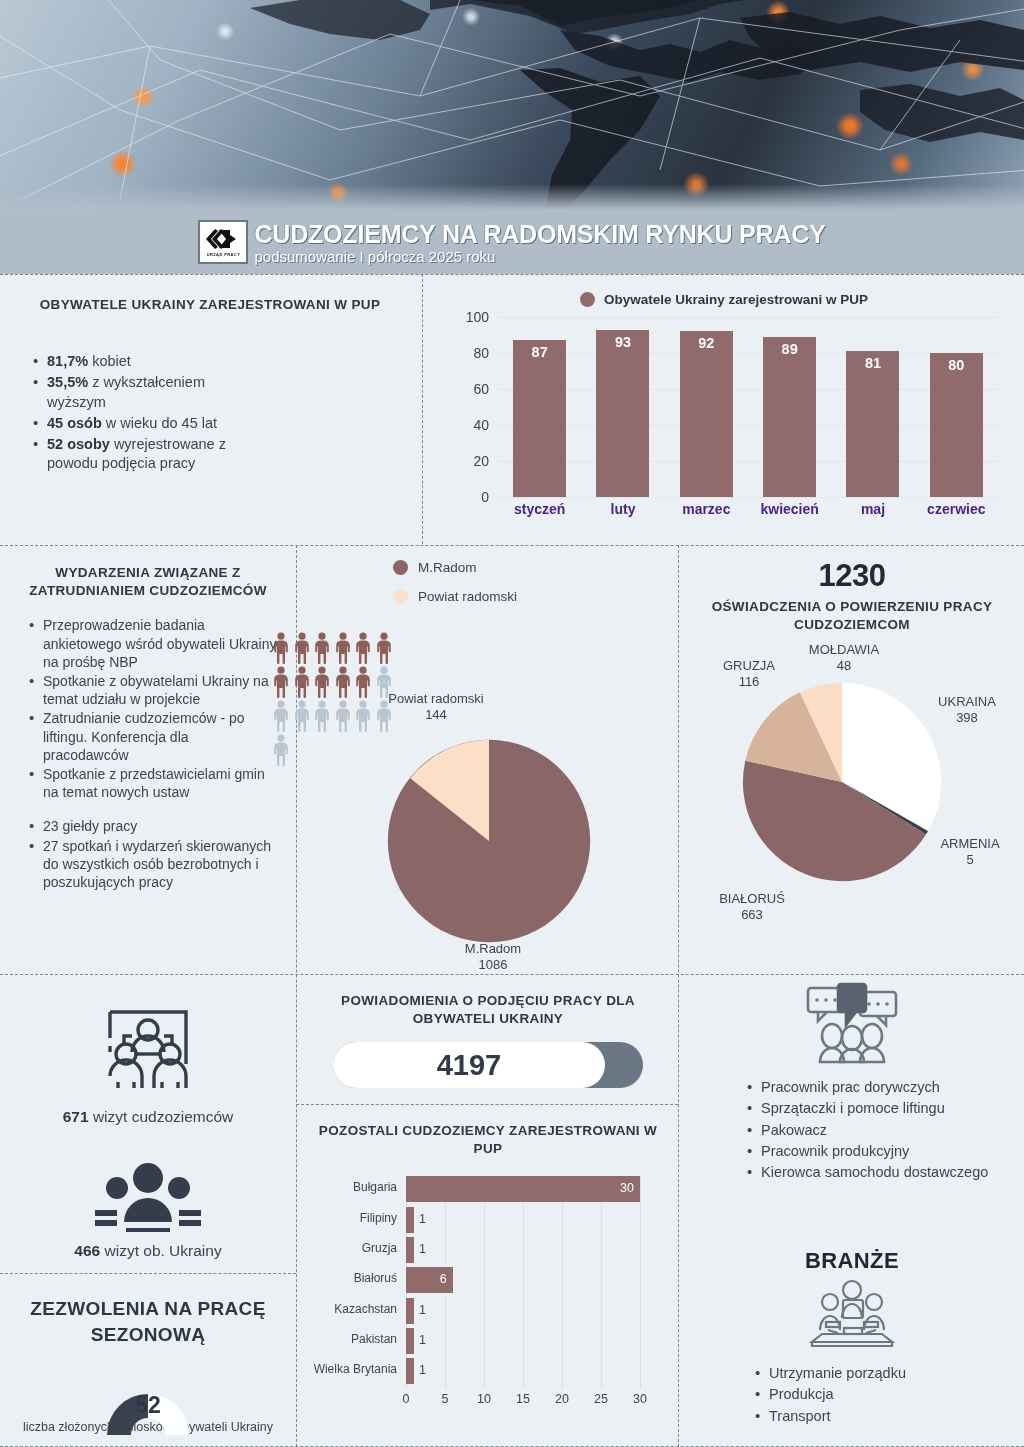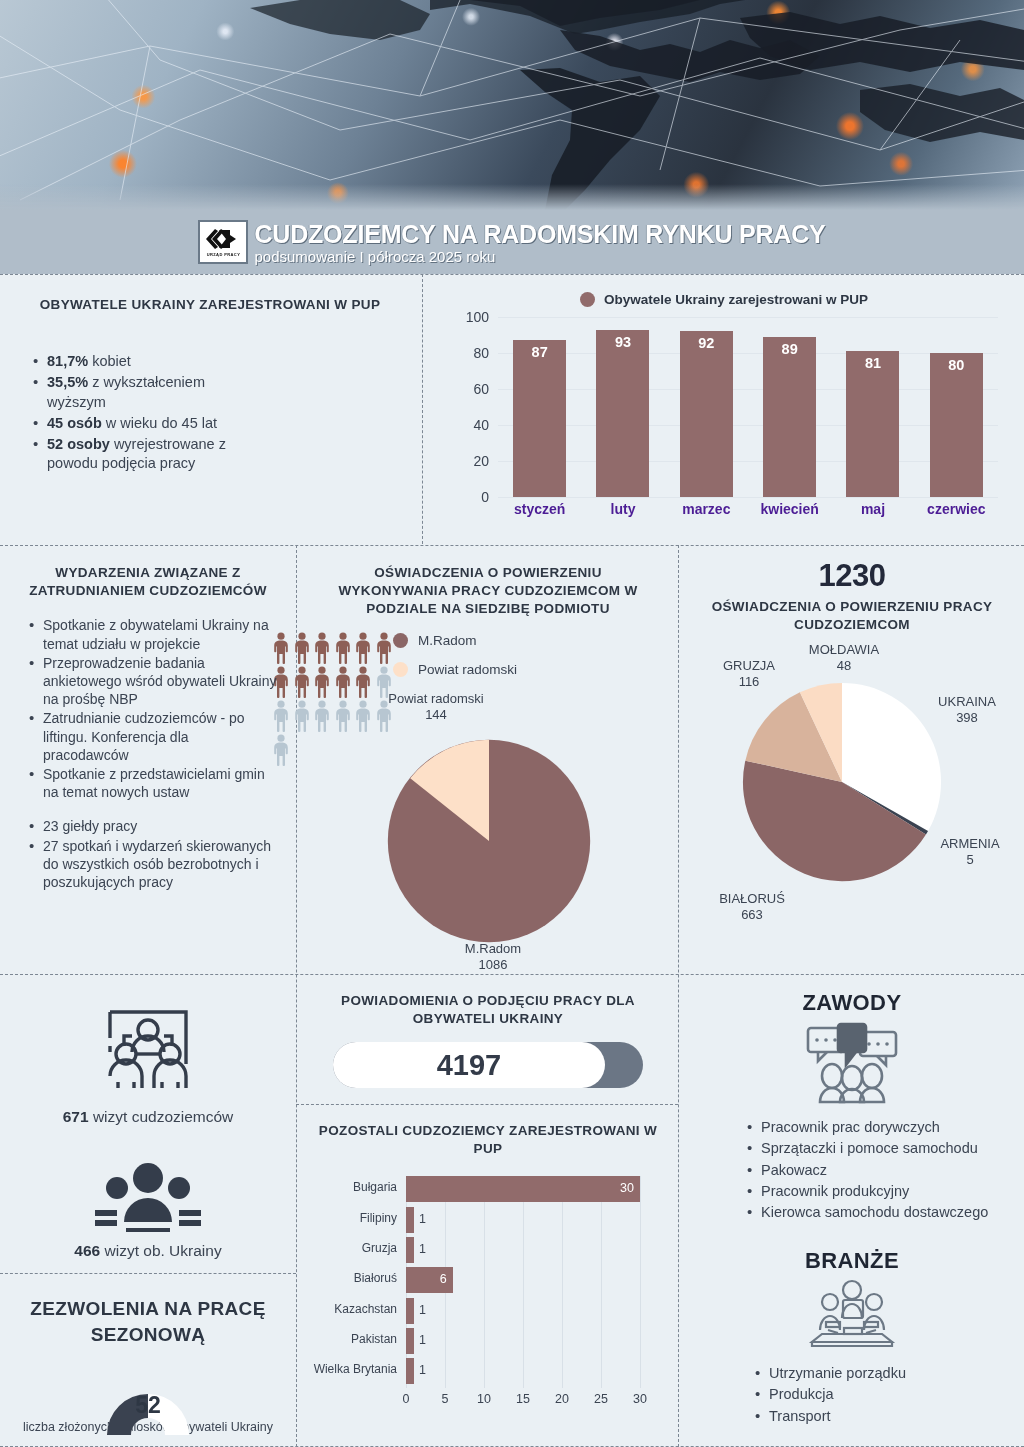--- a/index.html
+++ b/index.html
@@ -431,33 +431,32 @@
         <div class="vcat">marzec</div>
         <div class="vcat">kwiecień</div>
         <div class="vcat">maj</div>
         <div class="vcat">czerwiec</div>
       </div>
   </div>
 
   <div class="cell" id="events">
     <div class="sec-title">WYDARZENIA ZWIĄZANE Z ZATRUDNIANIEM CUDZOZIEMCÓW</div>
     <ul class="bullets first">
+        <li>Przeprowadzenie badania ankietowego wśród obywateli Ukrainy na prośbę NBP</li>
         <li>Spotkanie z obywatelami Ukrainy na temat udziału w projekcie</li>
-        <li>Przeprowadzenie badania ankietowego wśród obywateli Ukrainy na prośbę NBP</li>
         <li>Zatrudnianie cudzoziemców - po liftingu. Konferencja dla pracodawców</li>
         <li>Spotkanie z przedstawicielami gmin na temat nowych ustaw</li>
       </ul>
     <ul class="bullets second">
         <li>23 giełdy pracy</li>
         <li>27 spotkań i wydarzeń skierowanych do wszystkich osób bezrobotnych i poszukujących pracy</li>
       </ul>
   </div>
 
   <div class="cell" id="pie1">
-    <div class="sec-title">OŚWIADCZENIA O POWIERZENIU WYKONYWANIA PRACY CUDZOZIEMCOM W PODZIALE NA SIEDZIBĘ PODMIOTU</div>
     <div class="pl">
       <span class="dot" style="background:#8b6666"></span>
       <span class="t">M.Radom</span>
     </div>
     <div class="pl">
       <span class="dot" style="background:#fde0c8"></span>
       <span class="t">Powiat radomski</span>
     </div>
     <div class="pielbl" style="left:58px;top:145px;width:160px">
       <div>Powiat radomski</div>
@@ -616,21 +615,20 @@
         <div class="htick" style="left: 39px;">5</div>
         <div class="htick" style="left: 78px;">10</div>
         <div class="htick" style="left: 117px;">15</div>
         <div class="htick" style="left: 156px;">20</div>
         <div class="htick" style="left: 195px;">25</div>
         <div class="htick" style="left: 234px;">30</div>
       </div>
   </div>
 
   <div class="cell" id="zawody">
-    <div class="blk-title" style="margin-top:14px">ZAWODY</div>
     <div style="text-align:center;margin-top:6px">
       <svg width="92" height="82" viewBox="0 0 92 82" fill="none" stroke="#6c7885" stroke-width="2.6">
         <rect x="2" y="6" width="36" height="24" rx="3"></rect>
         <path d="M12 30 l0 9 l9 -9"></path>
         <rect x="54" y="10" width="36" height="24" rx="3"></rect>
         <path d="M80 34 l0 9 l-9 -9"></path>
         <rect x="32" y="2" width="28" height="28" rx="3" fill="#59636f" stroke="#59636f"></rect>
         <path d="M40 30 l0 13 l10 -13" fill="#59636f" stroke="#59636f"></path>
         <circle cx="11" cy="18" r="1.8" fill="#6c7885" stroke="none"></circle>
         <circle cx="20" cy="18" r="1.8" fill="#6c7885" stroke="none"></circle>
@@ -641,21 +639,21 @@
         <ellipse cx="26" cy="54" rx="10" ry="12"></ellipse>
         <path d="M14 80 a12 14 0 0 1 24 0 z"></path>
         <ellipse cx="66" cy="54" rx="10" ry="12"></ellipse>
         <path d="M54 80 a12 14 0 0 1 24 0 z"></path>
         <ellipse cx="46" cy="56" rx="10" ry="12"></ellipse>
         <path d="M34 80 a12 13 0 0 1 24 0 z"></path>
       </svg>
     </div>
     <ul class="bullets blk-list">
         <li>Pracownik prac dorywczych</li>
-        <li>Sprzątaczki i pomoce samochodu</li>
+        <li>Sprzątaczki i pomoce liftingu</li>
         <li>Pakowacz</li>
         <li>Pracownik produkcyjny</li>
         <li>Kierowca samochodu dostawczego</li>
       </ul>
   </div>
 
   <div class="cell" id="branze">
     <div class="blk-title" style="margin-top:12px">BRANŻE</div>
     <div style="text-align:center;margin-top:4px">
       <svg width="92" height="72" viewBox="0 0 92 72" fill="none" stroke="#6c7885" stroke-width="2.2">

